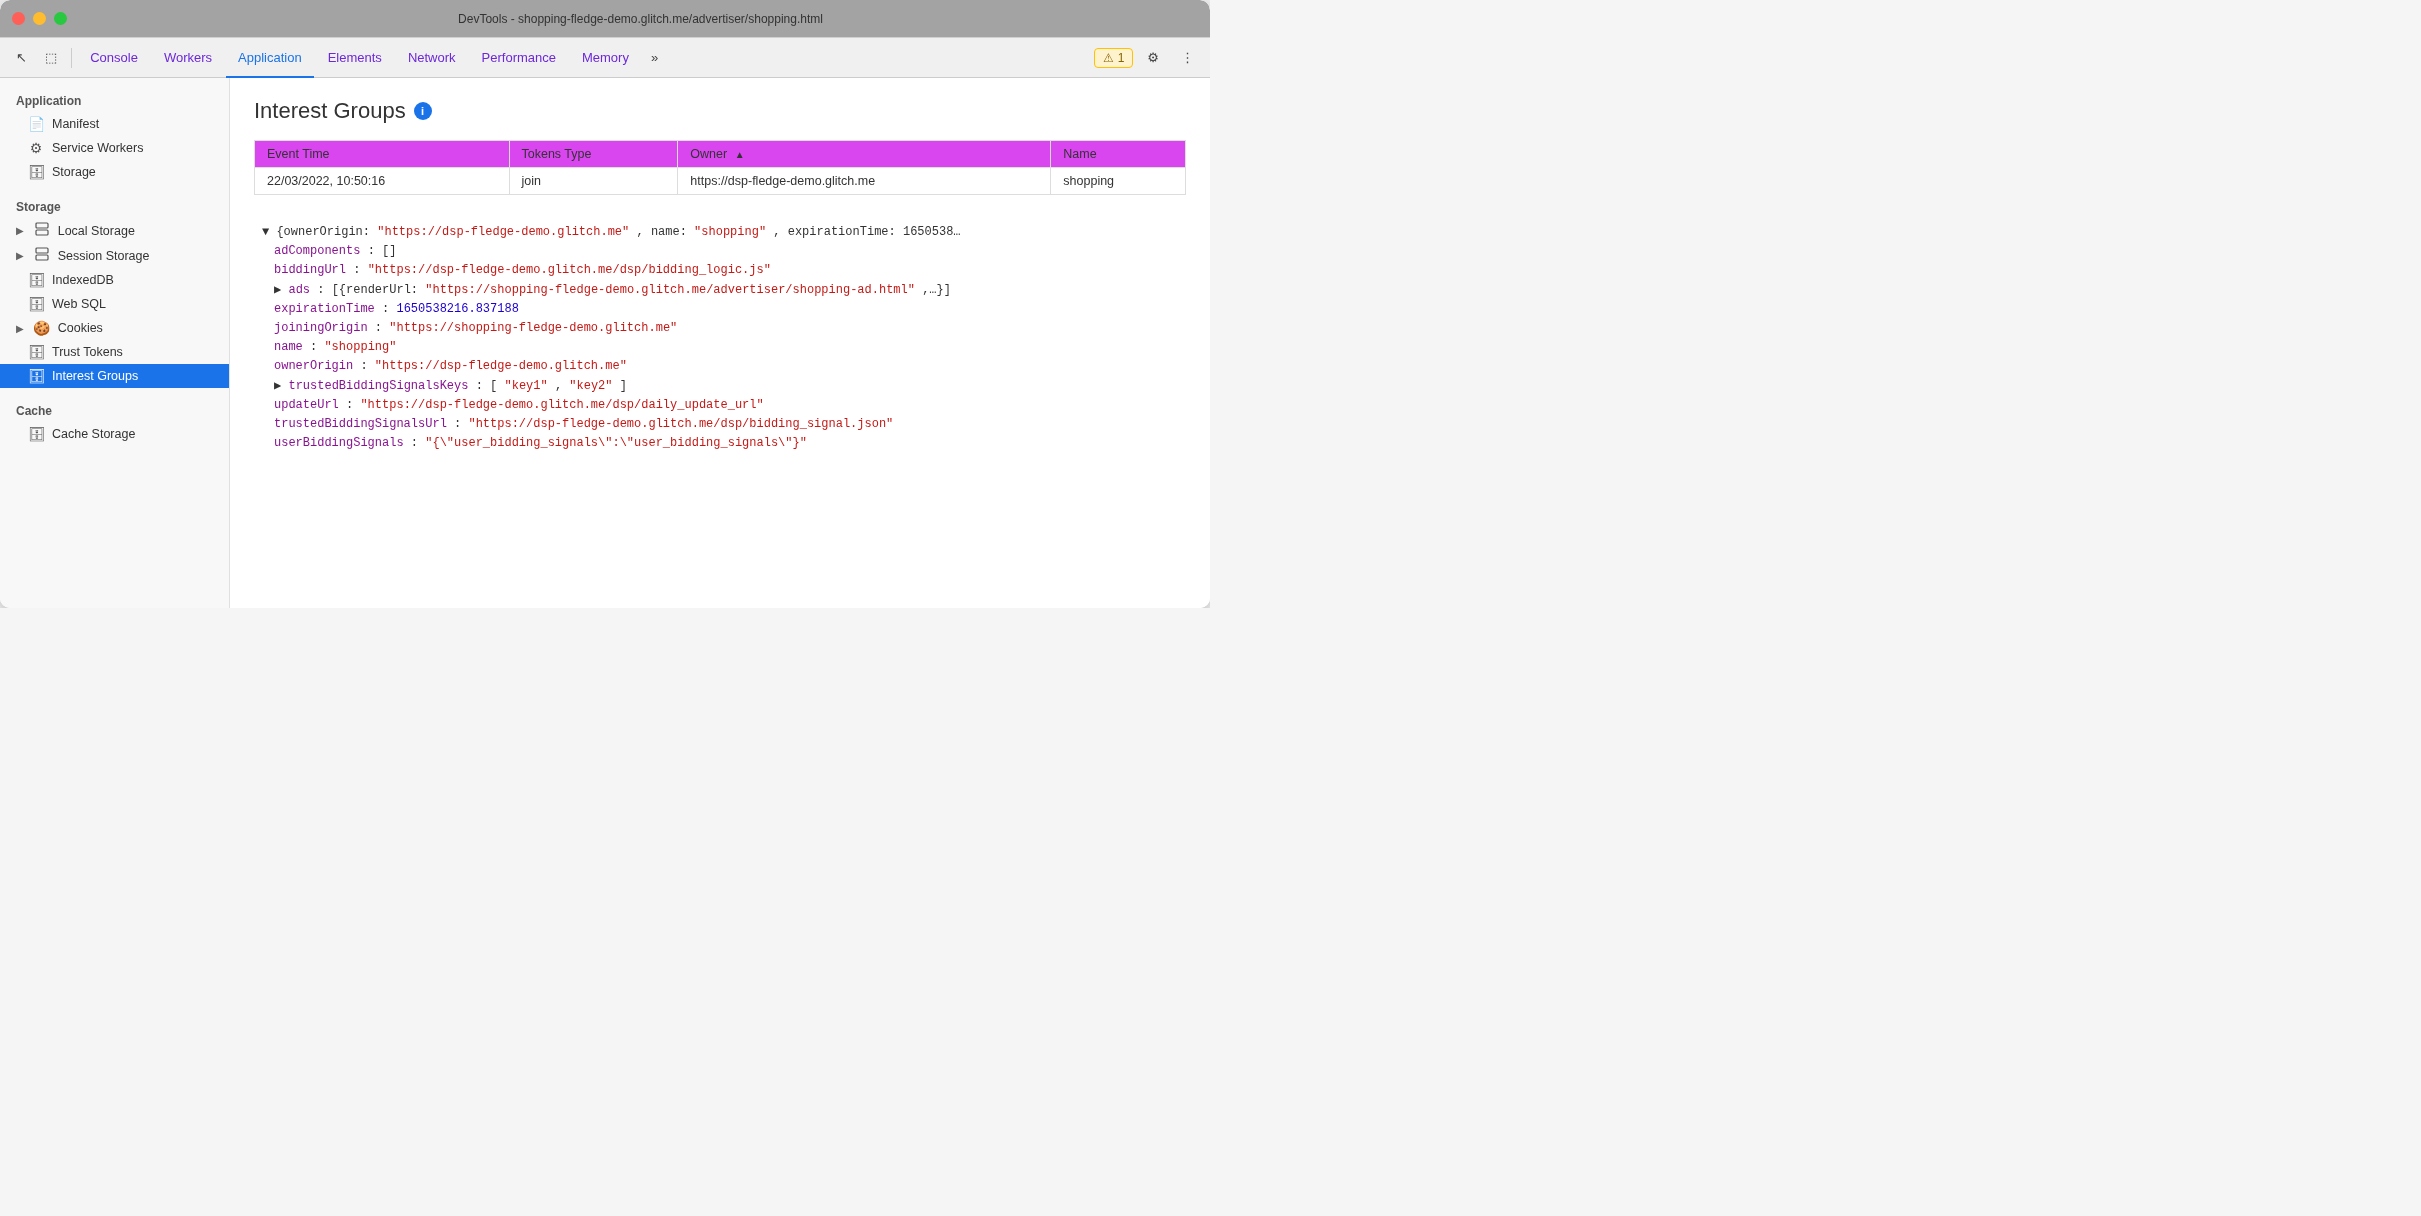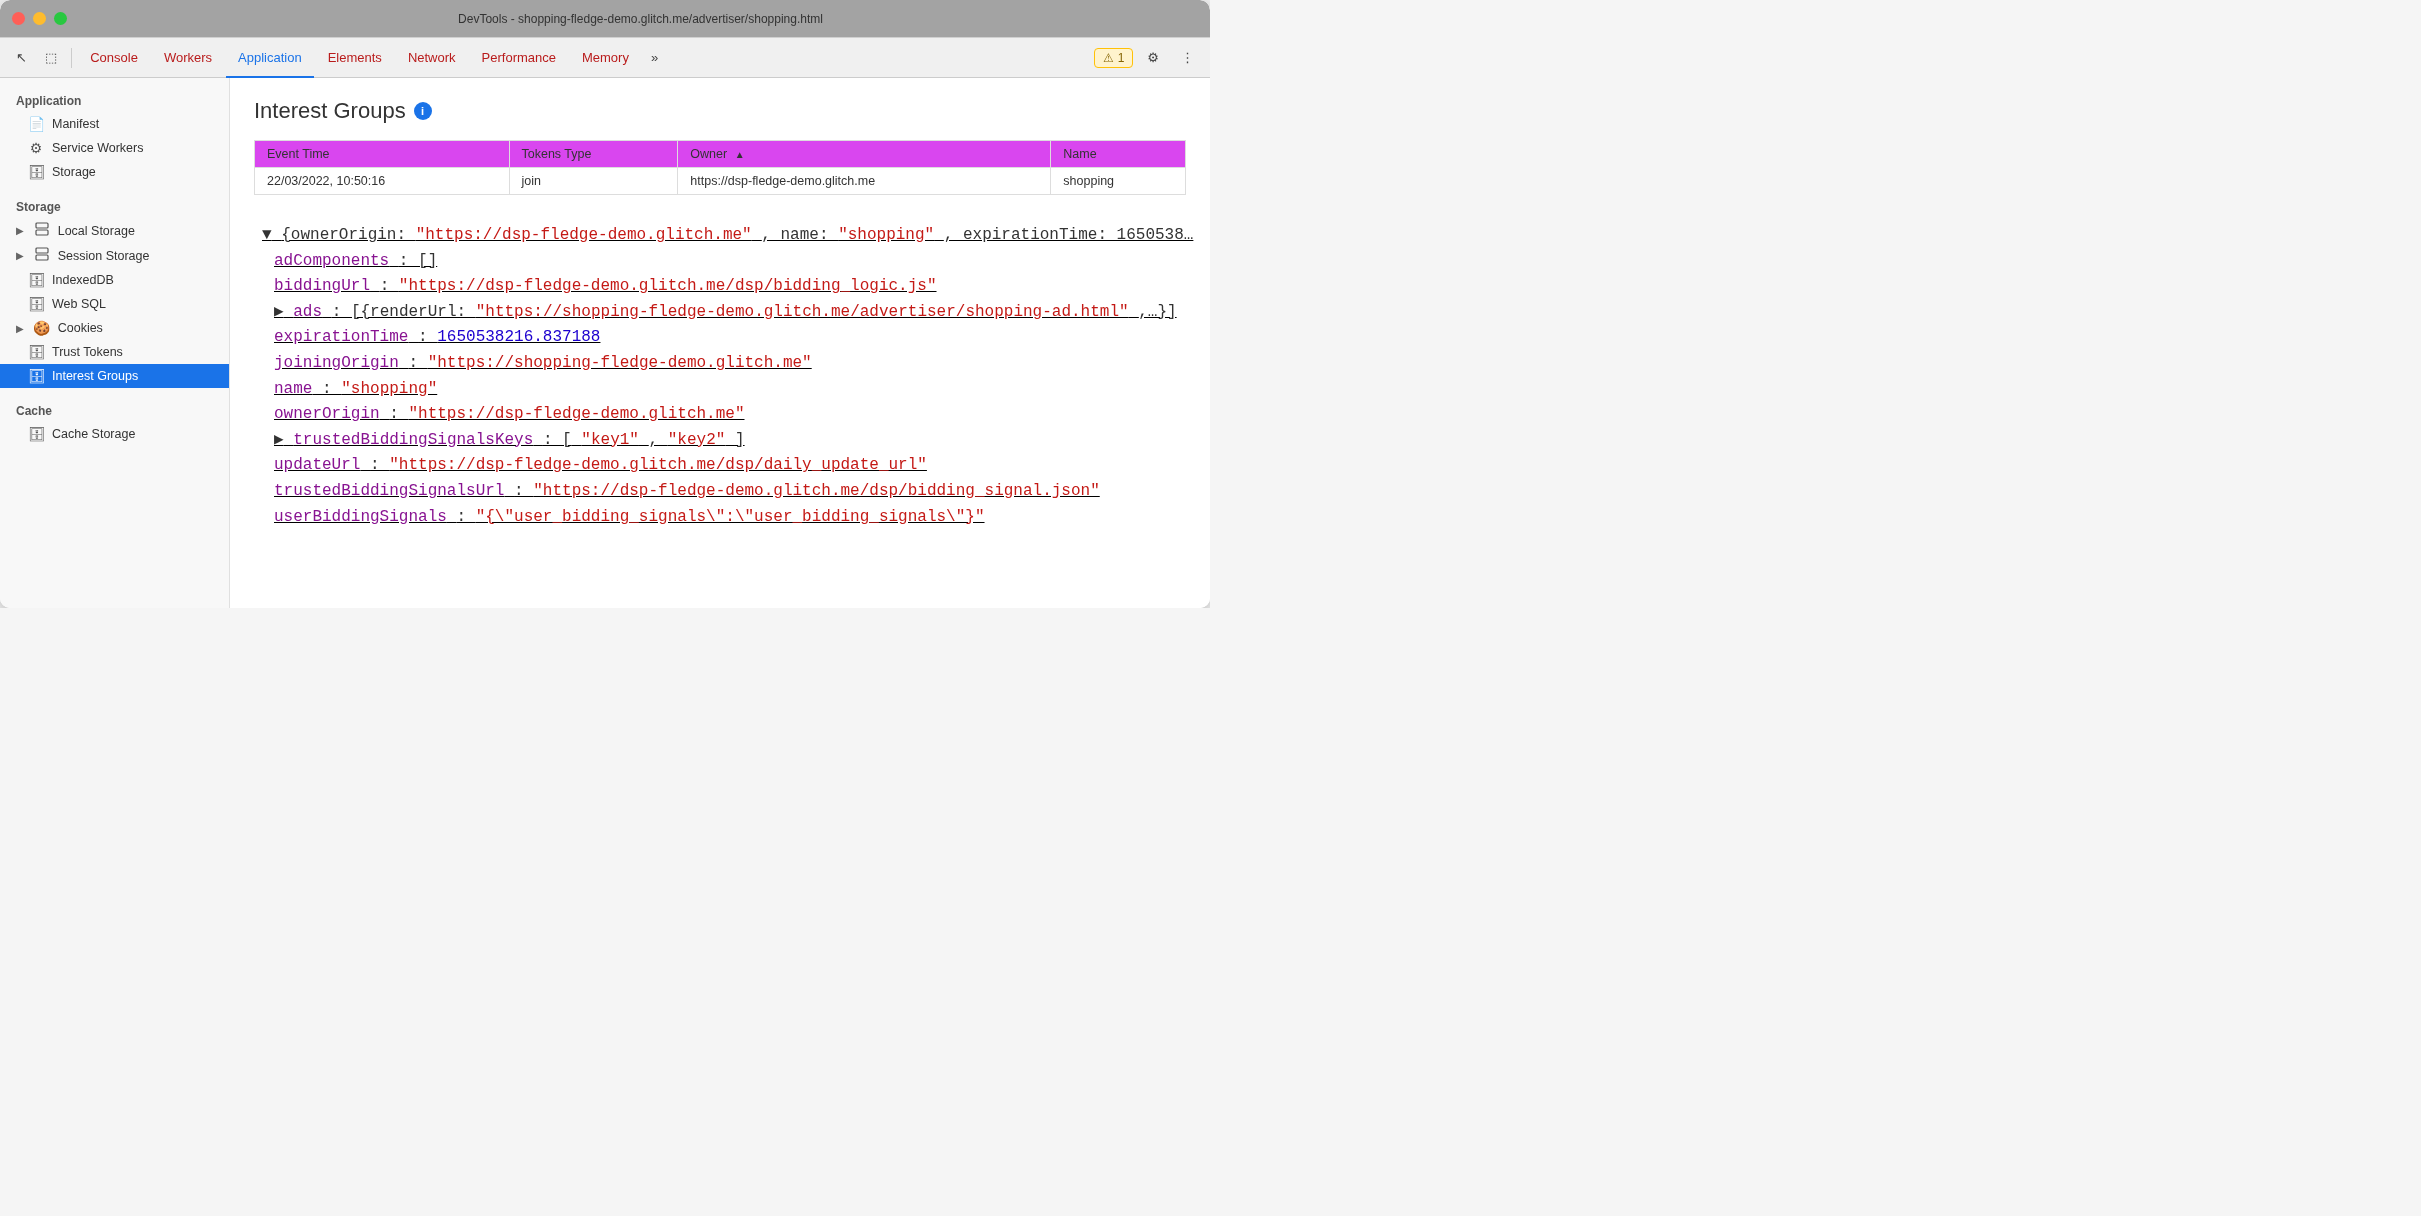--- a/index.html
+++ b/index.html
@@ -83,21 +83,21 @@
       width: 1px;
       height: 20px;
       background: #ccc;
       margin: 0 4px;
     }
     .tab-item {
       background: none;
       border: none;
       padding: 0 12px;
       cursor: pointer;
-      color: #b91c1c;
+      color: #6d28d9;
       font-size: 13px;
       height: 40px;
       display: flex;
       align-items: center;
       border-bottom: 2px solid transparent;
       margin-bottom: -1px;
     }
     .tab-item.active {
       color: #1a73e8;
       border-bottom: 2px solid #1a73e8;
@@ -237,24 +237,23 @@
     }
     .data-table tr:nth-child(even) td { background: #fafafa; }
     .sort-icon {
       margin-left: 4px;
       font-size: 10px;
     }
 
     
     .json-viewer {
       font-family: 'Menlo', 'Monaco', 'Courier New', monospace;
-      font-size: 16px;
+      font-size: 12px;
       line-height: 1.6;
       padding: 8px 0;
-      text-decoration: underline;
     }
     .json-line {
       padding: 0 8px;
       white-space: nowrap;
     }
     .json-key { color: #881391; }
     .json-string { color: #c41a16; }
     .json-number { color: #1c00cf; }
     .json-bracket { color: #333; }
     .json-arrow { color: #333; cursor: pointer; }

